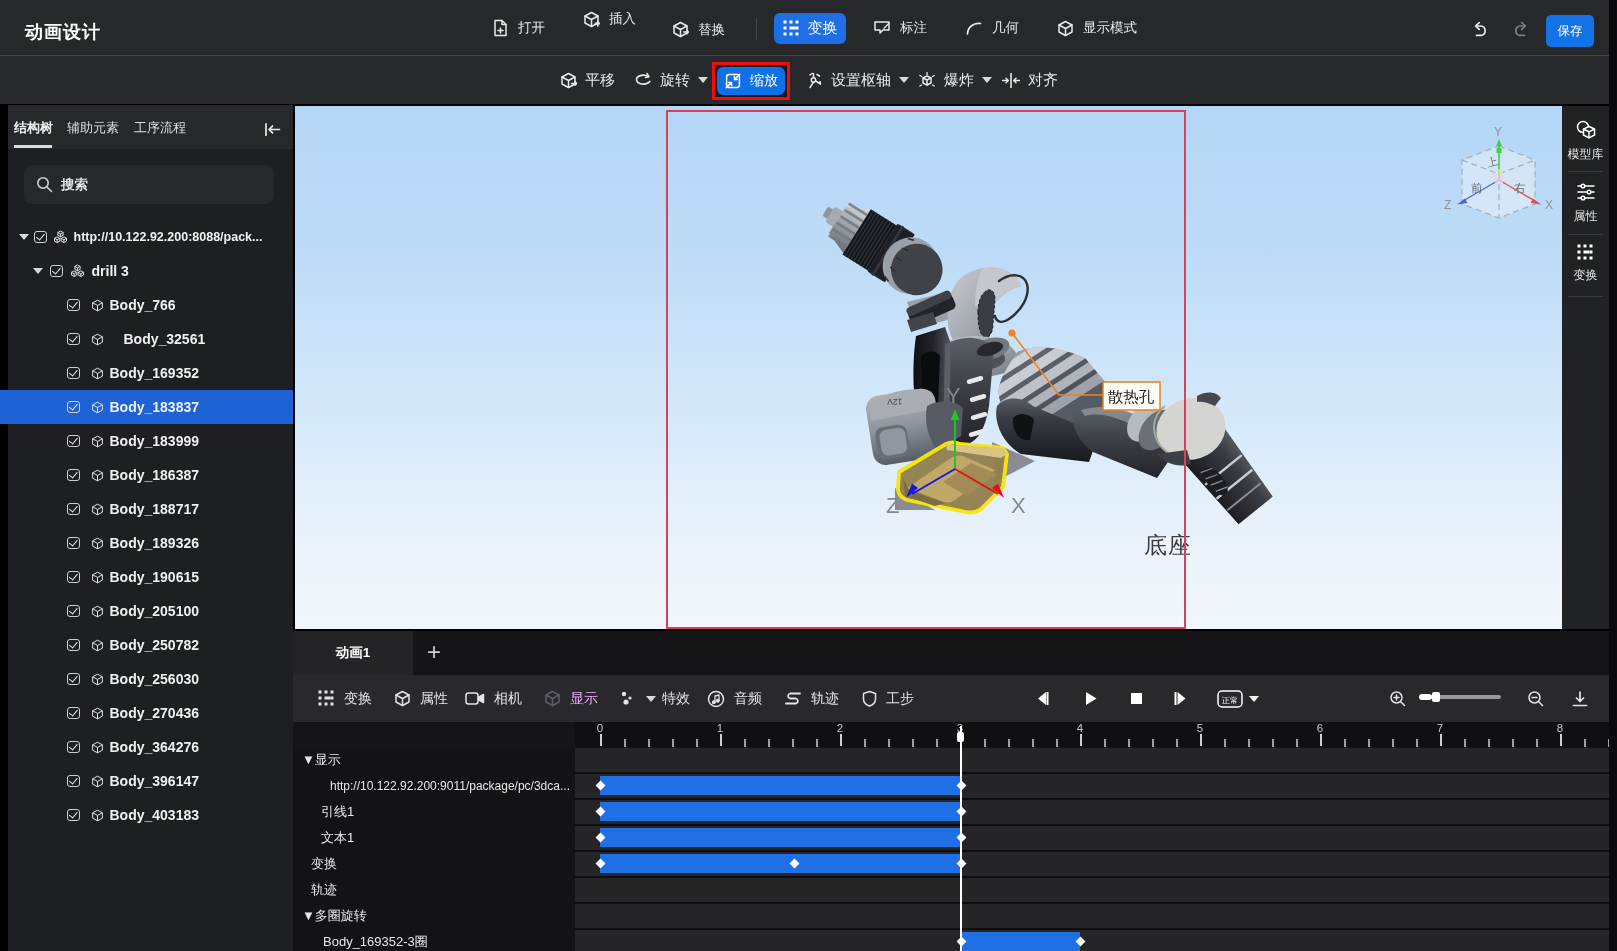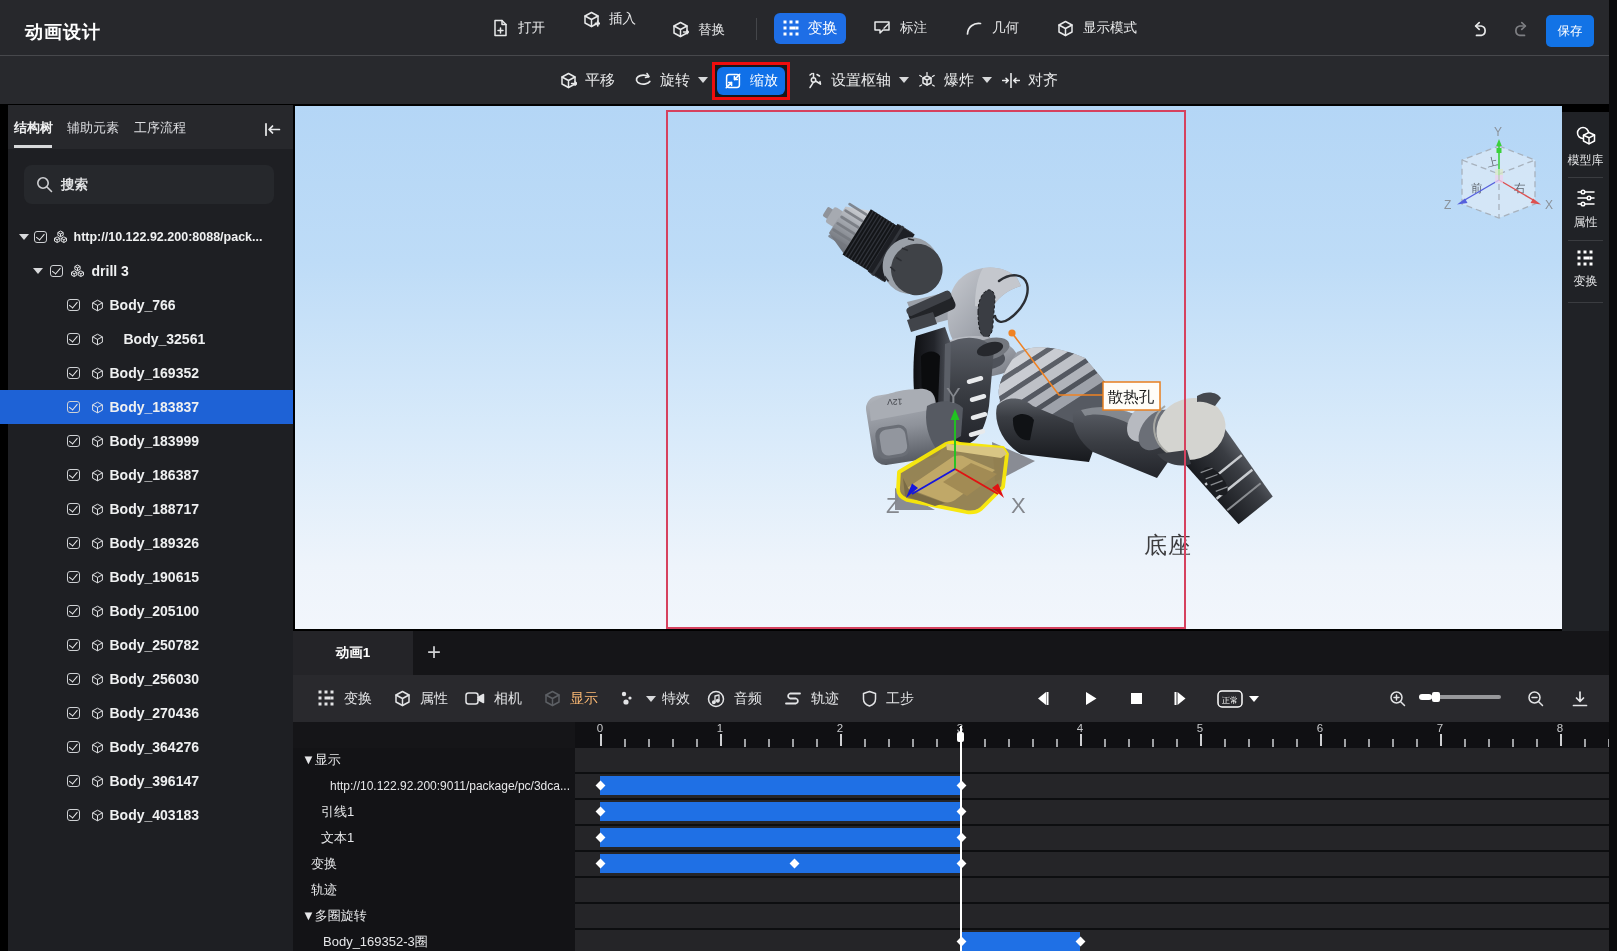--- a/index.html
+++ b/index.html
@@ -20,30 +20,30 @@
 #lsb-underline{left:6px;top:40px;width:38px;height:3px;background:#d8d9db;}
 #searchbox{left:16px;top:60px;width:250px;height:39px;background:#26282c;border-radius:8px;display:flex;align-items:center;color:#e2e3e5;font-size:13.5px;font-weight:600;}
 #searchbox svg{margin:0 8px 0 12px;}
 .trow{position:absolute;left:0;width:285px;height:34px;display:flex;align-items:center;color:#eff0f1;font-size:14px;font-weight:600;}
 .trow.sel{background:#1e62d6;left:-8px;width:293px;padding-left:8px;}
 .tarrow{width:0;height:0;border-left:5.5px solid transparent;border-right:5.5px solid transparent;border-top:6.5px solid #d8d9db;}
 .cb{width:12.5px;height:12.5px;border:1.4px solid #cfd1d4;border-radius:3px;position:relative;flex:none;}
 .cb:after{content:"";position:absolute;left:2.5px;top:0.5px;width:4px;height:6.5px;border-right:1.5px solid #e8e9ea;border-bottom:1.5px solid #e8e9ea;transform:rotate(40deg);}
 #vp{left:295px;top:106px;width:1267px;height:523px;background:linear-gradient(180deg,#b4d6f6 0%,#bedcf7 30%,#d8eafa 62%,#eef4fb 88%,#f2f6fc 100%);overflow:hidden;}
 #redrect{left:371px;top:4px;width:520px;height:519px;border:2px solid #d6415e;}
-#rsb{left:1562px;top:112px;width:47px;height:523px;background:#202226;padding-left:36px;}
+#rsb{left:1562px;top:106px;width:47px;height:523px;background:#202226;padding-left:36px;}
 .ritem{position:absolute;left:0;width:47px;text-align:center;color:#e4e5e7;font-size:12px;}
 .rsep{position:absolute;left:6px;width:35px;height:1px;background:#3a3c40;}
 #tl{left:293px;top:631px;width:1324px;height:320px;background:#151518;}
 #tl-tab{left:0;top:0;width:120px;height:44px;background:#242428;color:#fff;font-size:13.5px;font-weight:600;display:flex;align-items:center;justify-content:center;}
 #tl-plus{left:126px;top:6px;width:30px;height:30px;color:#cfd0d2;font-size:24px;display:flex;align-items:center;justify-content:center;font-weight:300;}
 #tl-toolbar{left:0;top:44px;width:1324px;height:47px;background:#29292d;}
 .tli{position:absolute;top:44px;height:47px;display:flex;align-items:center;color:#e3e4e6;font-size:14px;}
 .tli svg{margin-right:9px;}
-.tli.dis{color:#fdba74;}
+.tli.dis{color:#f0abfc;}
 #ruler{left:282px;top:91px;width:1042px;height:26px;background:#101013;color:#c6c7c9;font-size:11.5px;}
 #names{left:0;top:117px;width:282px;height:203px;background:#131316;}
 #tracks{left:282px;top:117px;width:1042px;height:203px;background:#0d0e10;}
 .trk{position:absolute;left:0;width:1042px;height:24px;background:#252528;}
 .nrow{position:absolute;color:#e6e7e9;font-size:13px;display:flex;align-items:center;height:24px;}
 .bar{position:absolute;height:19px;background:#1f70e5;}
 .dia{position:absolute;width:7px;height:7px;background:#fff;transform:rotate(45deg);}
 .ph{position:absolute;background:#fff;}
 
 </style></head><body>

